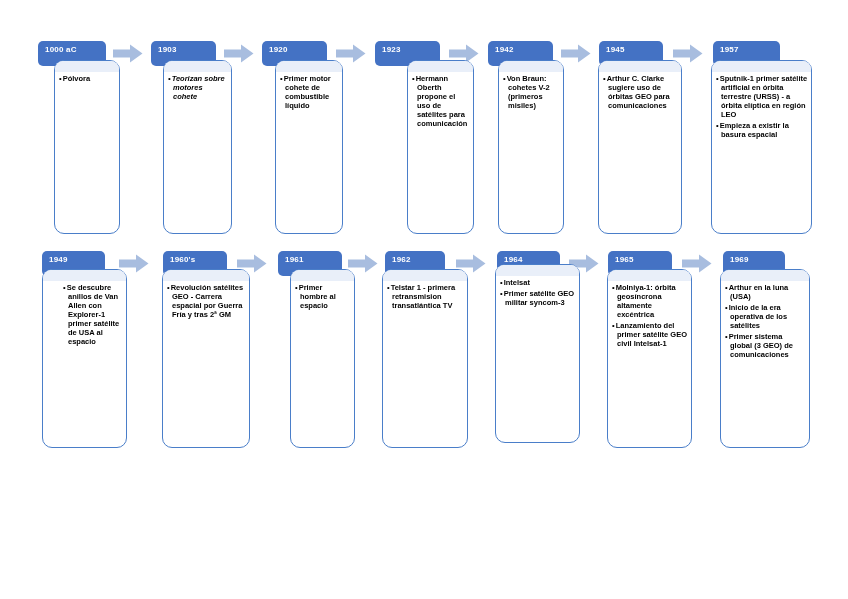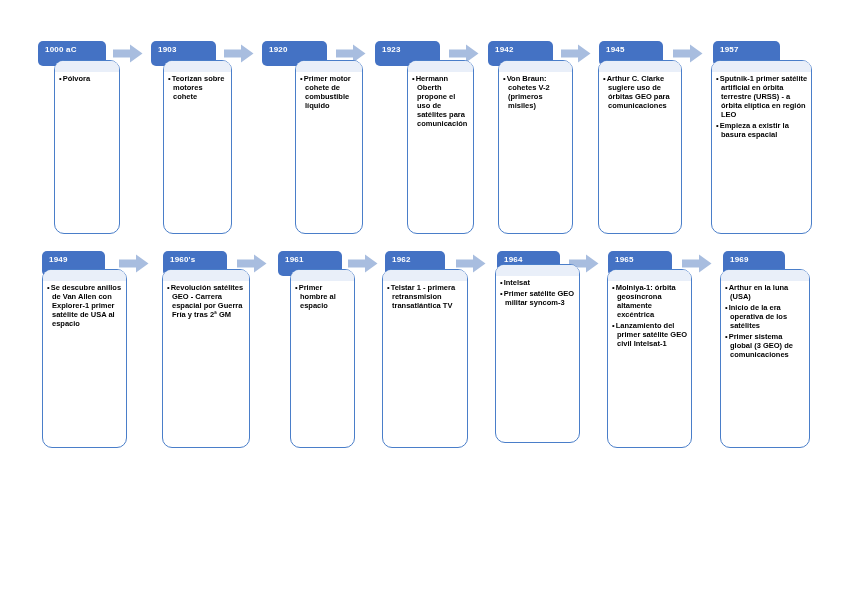--- a/index.html
+++ b/index.html
@@ -38,45 +38,45 @@
 
   <div class="hdr" style="left:38px; top:41px; width:68px;">1000 aC</div>
   <div class="box" style="left:54px; top:60px; width:66px; height:174px;">
     <div class="tint"></div>
     <ul>
       <li>Pólvora</li>
     </ul>
   </div>
 
   <div class="hdr" style="left:151px; top:41px; width:65px;">1903</div>
-  <div class="box" style="left:163px; top:60px; width:69px; height:174px;">
+  <div class="box" style="left:163px; top:60px; width:69px; height:174px;font-style:italic;">
     <div class="tint"></div>
     <ul>
       <li>Teorizan sobre motores cohete</li>
     </ul>
   </div>
 
   <div class="hdr" style="left:262px; top:41px; width:65px;">1920</div>
-  <div class="box" style="left:275px; top:60px; width:68px; height:174px;margin-left:20px;">
+  <div class="box" style="left:275px; top:60px; width:68px; height:174px;">
     <div class="tint"></div>
     <ul>
       <li>Primer motor cohete de combustible líquido</li>
     </ul>
   </div>
 
   <div class="hdr" style="left:375px; top:41px; width:65px;">1923</div>
   <div class="box" style="left:407px; top:60px; width:67px; height:174px;">
     <div class="tint"></div>
     <ul>
       <li>Hermann Oberth propone el uso de satélites para comunicación</li>
     </ul>
   </div>
 
   <div class="hdr" style="left:488px; top:41px; width:65px;">1942</div>
-  <div class="box" style="left:498px; top:60px; width:75px; height:174px;">
+  <div class="box" style="left:498px; top:60px; width:66px; height:174px;">
     <div class="tint"></div>
     <ul>
       <li>Von Braun: cohetes V-2 (primeros misiles)</li>
     </ul>
   </div>
 
   <div class="hdr" style="left:599px; top:41px; width:64px;">1945</div>
   <div class="box" style="left:598px; top:60px; width:84px; height:174px;">
     <div class="tint"></div>
     <ul>
@@ -118,21 +118,21 @@
         <polygon points="0,5.5 17,5.5 17,0.5 29.5,9.5 17,18.5 17,13.5 0,13.5" fill="currentColor"></polygon>
       </svg>
     </div>
   <div class="arrow" style="left:673px; top:44px;">
       <svg viewBox="0 0 30 19">
         <polygon points="0,5.5 17,5.5 17,0.5 29.5,9.5 17,18.5 17,13.5 0,13.5" fill="currentColor"></polygon>
       </svg>
     </div>
 
   <div class="hdr" style="left:42px; top:251px; width:63px;">1949</div>
-  <div class="box" style="left:42px; top:269px; width:85px; height:179px;">
+  <div class="box" style="left:42px; top:269px; width:85px; height:179px;padding-left:16px;">
     <div class="tint"></div>
     <ul>
       <li>Se descubre anillos de Van Allen con Explorer-1 primer satélite de USA al espacio</li>
     </ul>
   </div>
 
   <div class="hdr" style="left:163px; top:251px; width:64px;">1960's</div>
   <div class="box" style="left:162px; top:269px; width:88px; height:179px;">
     <div class="tint"></div>
     <ul>

